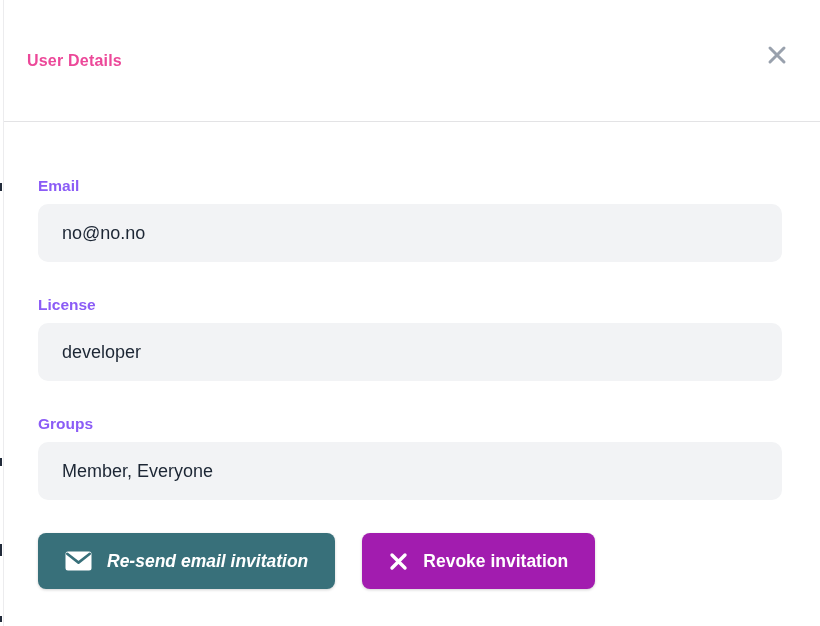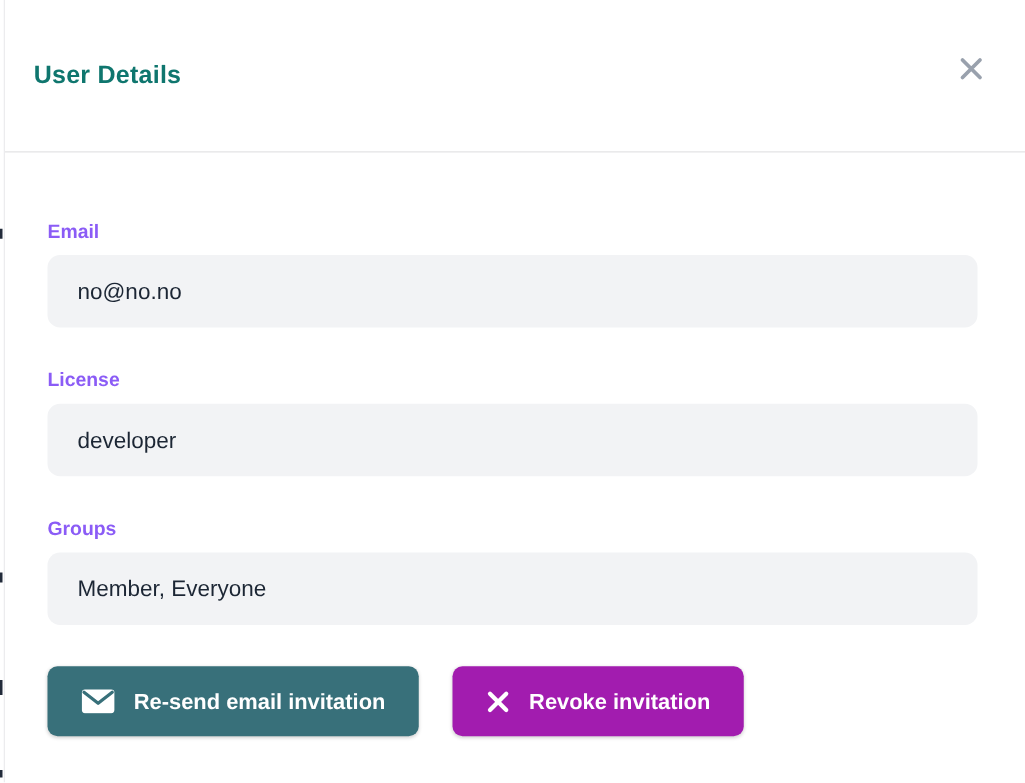--- a/index.html
+++ b/index.html
@@ -44,23 +44,23 @@
     flex: 0 0 auto;
     border-bottom: 1px solid #e3e3e5;
     display: flex;
     align-items: center;
     justify-content: space-between;
     padding: 0 28px 0 23px;
     box-sizing: border-box;
   }
 
   .modal-title {
-    font-size: 20px;
+    font-size: 16px;
     font-weight: 700;
-    color: #0f766e;
+    color: #ec4899;
     letter-spacing: 0.2px;
   }
 
   .close-btn {
     background: none;
     border: none;
     padding: 0;
     width: 30px;
     height: 30px;
     display: flex;
@@ -118,21 +118,21 @@
     font-family: "Liberation Sans", sans-serif;
     display: inline-flex;
     align-items: center;
     gap: 15px;
     padding: 0 27px;
     cursor: pointer;
     box-shadow: 0 1px 3px rgba(0,0,0,0.18);
     white-space: nowrap;
   }
 
-  .btn-teal { background: #38707a; }
+  .btn-teal { background: #38707a; font-style: italic; }
   .btn-red  { background: #a21caf; }
 
   .btn .icon-wrap {
     display: inline-flex;
     align-items: center;
   }
 </style>
 </head>
 <body>
 

